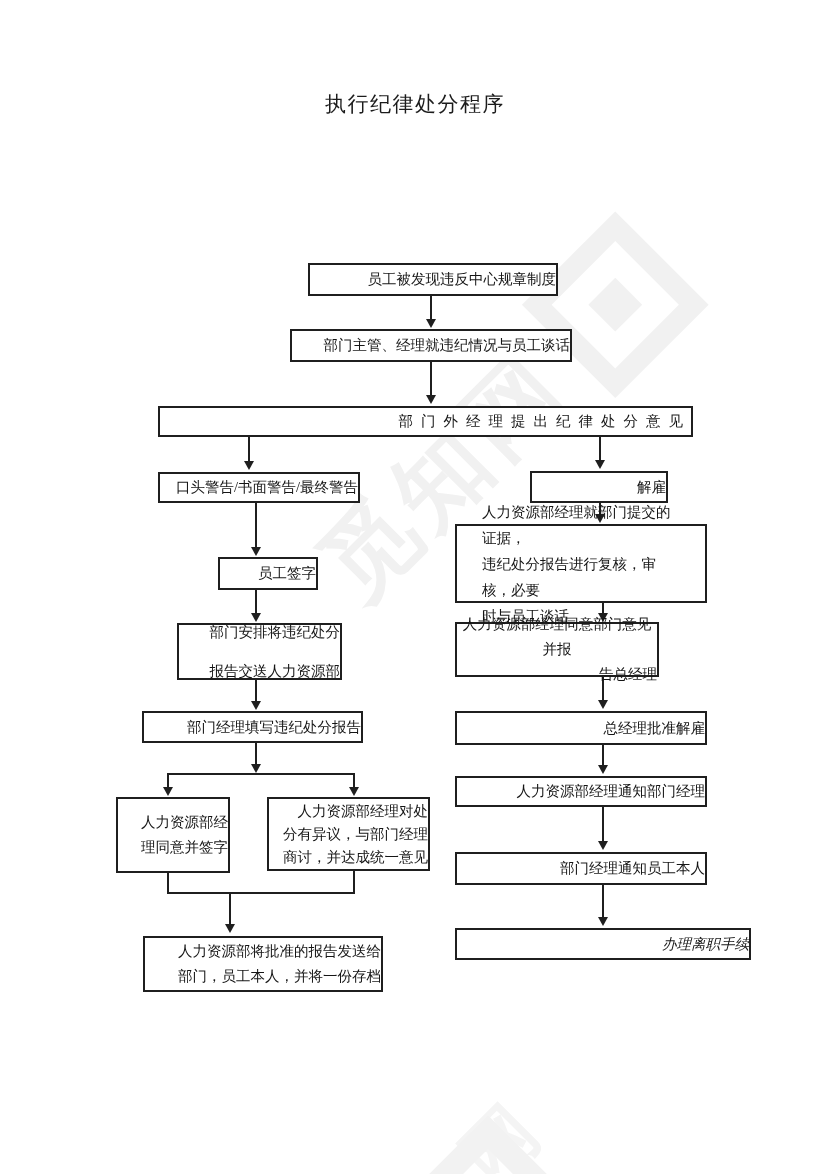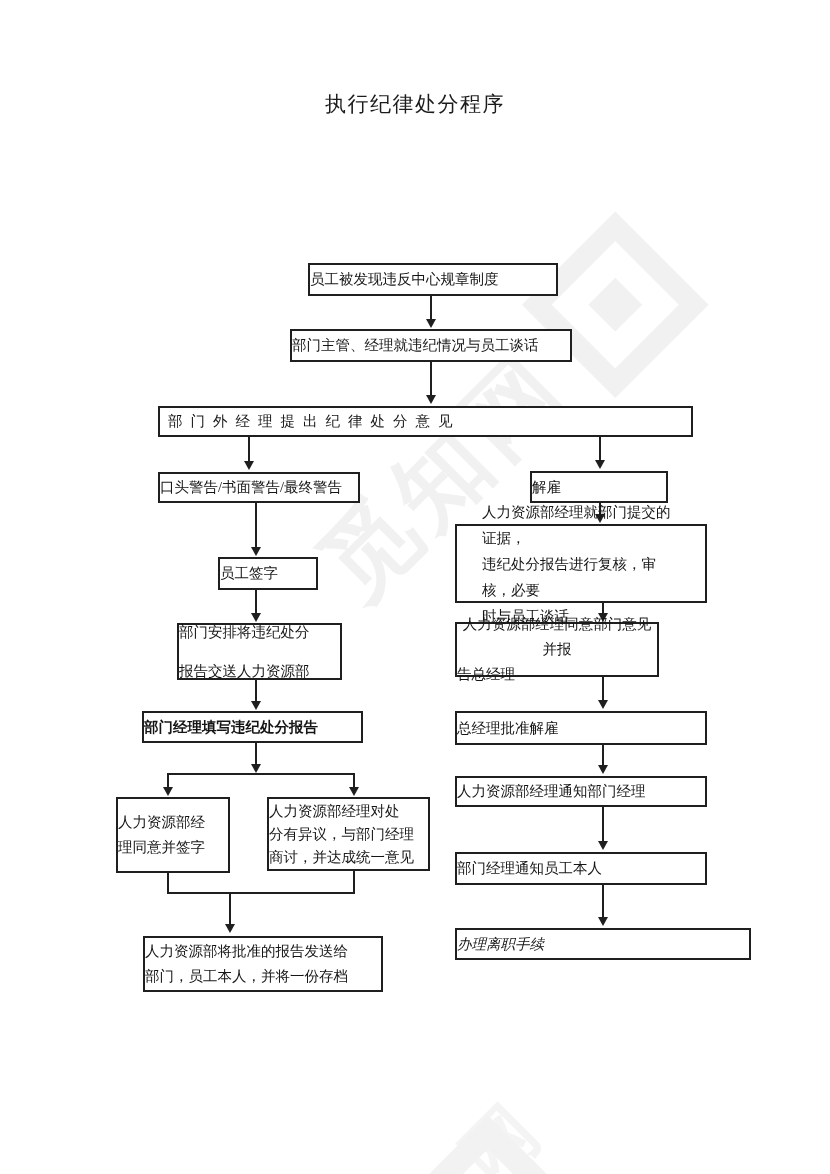--- a/index.html
+++ b/index.html
@@ -12,21 +12,21 @@
     color:#1a1a1a;
   }
   .doc-title{
     position:absolute;left:0;top:90px;width:830px;
     text-align:center;font-size:21px;letter-spacing:1.5px;color:#1c1c1c;
     z-index:3;
   }
   .node{
     position:absolute;box-sizing:border-box;
     border:2px solid #1f1f1f;background:#ffffff;
-    display:flex;flex-direction:column;align-items:flex-start;justify-content:center;
+    display:flex;flex-direction:column;align-items:flex-end;justify-content:center;
     text-align:center;font-size:14.5px;line-height:25px;color:#151515;
     z-index:2;
   }
   .node.align-left{align-items:flex-start;text-align:left;padding:0 25px;}
   .node.spread{letter-spacing:8px;text-indent:8px;}
   .node.tight{line-height:23px;}
   .vline{position:absolute;width:0;border-left:2px solid #1f1f1f;z-index:1;}
   .hline{position:absolute;height:0;border-top:2px solid #1f1f1f;z-index:1;}
   .ahead{
     position:absolute;width:0;height:0;z-index:1;
@@ -107,21 +107,21 @@
   <div class="vline" style="left:255px;top:590px;height:24px;"></div>
   <div class="ahead" style="left:251px;top:613px;"></div>
 
   <div class="node" style="left:177px;top:623px;width:165px;height:57px;gap:14px;">
     <div>部门安排将违纪处分</div>
     <div>报告交送人力资源部</div>
   </div>
   <div class="vline" style="left:255px;top:680px;height:22px;"></div>
   <div class="ahead" style="left:251px;top:701px;"></div>
 
-  <div class="node" style="left:142px;top:711px;width:221px;height:32px;font-weight:bold;">
+  <div class="node" style="left:142px;top:711px;width:221px;height:32px;">
     <span>部门经理填写违纪处分报告</span>
   </div>
 
   <div class="vline" style="left:255px;top:743px;height:22px;"></div>
   <div class="ahead" style="left:251px;top:764px;"></div>
   <div class="hline" style="left:167px;top:773px;width:188px;"></div>
   <div class="vline" style="left:167px;top:773px;height:15px;"></div>
   <div class="ahead" style="left:163px;top:787px;"></div>
   <div class="vline" style="left:353px;top:773px;height:15px;"></div>
   <div class="ahead" style="left:349px;top:787px;"></div>

